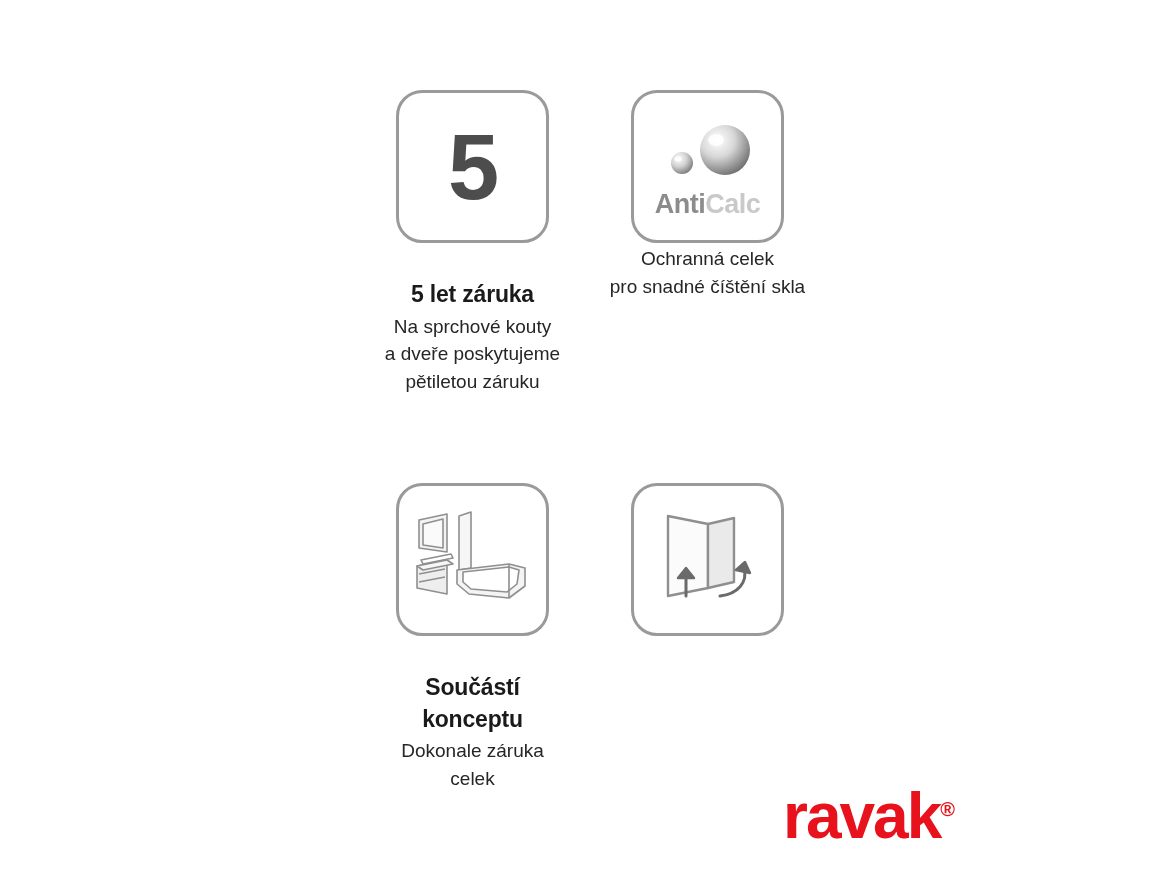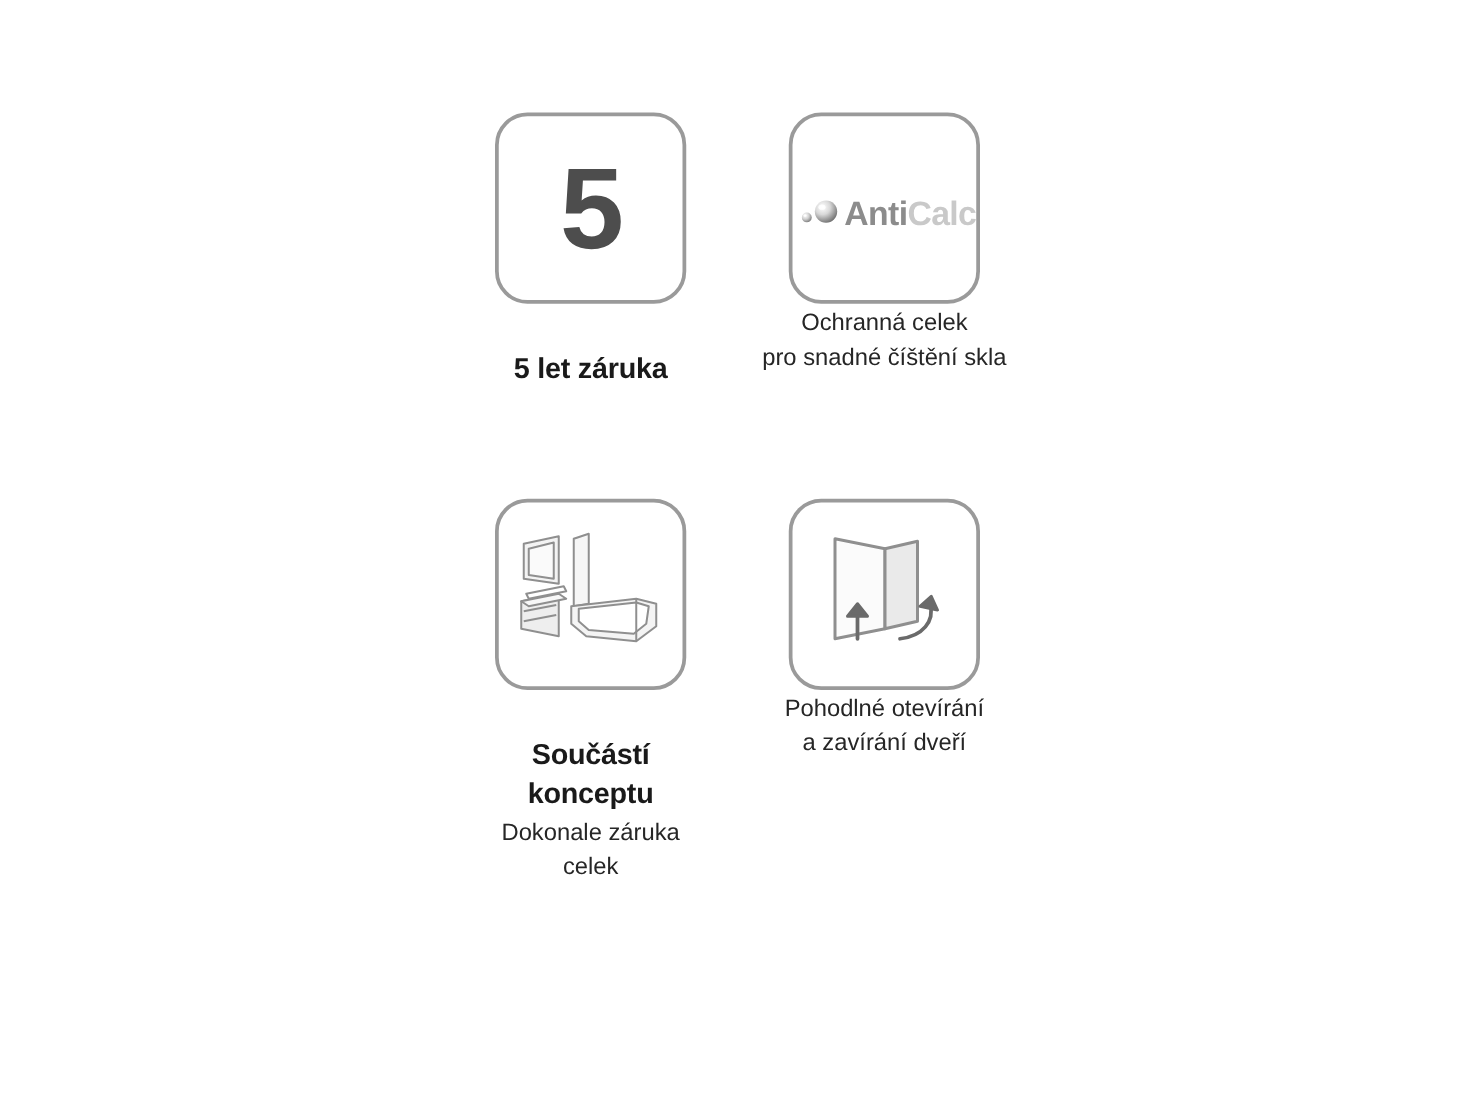--- a/index.html
+++ b/index.html
@@ -79,21 +79,21 @@
     font-size: 92px;
     font-weight: bold;
     color: #4d4d4d;
     line-height: 1;
     letter-spacing: -2px;
   }
 
   
   .anticalc {
     display: flex;
-    flex-direction: row;
+    flex-direction: column;
     align-items: center;
     justify-content: center;
     width: 100%;
     height: 100%;
     padding-top: 6px;
     box-sizing: border-box;
   }
   .anticalc-word {
     font-size: 27px;
     font-weight: bold;
@@ -126,20 +126,23 @@
 
 <div class="sheet">
 
   <div class="features-grid">
 
     <div class="feature">
       <div class="icon-tile">
         <span class="big-number">5</span>
       </div>
       <div class="feature-title">5 let záruka</div>
+      <div class="feature-desc" style="white-space: pre-line;">Na sprchové kouty
+a dveře poskytujeme
+pětiletou záruku</div>
     </div>
 
     <div class="feature">
       <div class="icon-tile">
         <div class="anticalc">
           <svg width="116" height="66" viewBox="0 0 116 66">
             <defs>
               <radialGradient id="dropBig" cx="35%" cy="30%" r="75%">
                 <stop offset="0%" stop-color="#ffffff"></stop>
                 <stop offset="45%" stop-color="#d8d8d8"></stop>
@@ -204,20 +207,21 @@
             <path d="M56 20 L82 14 L82 78 L56 84 Z" fill="#eaeaea"></path>
 
             <path d="M34 92 L34 66" stroke="#6a6a6a" stroke-width="3"></path>
             <path d="M26 74 L34 64 L42 74 Z" fill="#6a6a6a" stroke="#6a6a6a"></path>
 
             <path d="M68 92 C86 90, 96 78, 92 64" stroke="#6a6a6a" stroke-width="3"></path>
             <path d="M84 66 L93 58 L98 69 Z" fill="#6a6a6a" stroke="#6a6a6a"></path>
           </g>
         </svg>
       </div>
-      <div class="feature-desc" style="white-space: pre-line;">Pohodlné otevírání
-a zavírání dveří</div>
     </div>
 
   </div>
 
+  <div class="logo">
+    <span>ravak</span><span class="reg">®</span>
+  </div>
 
 </div>
 
 </body></html>

